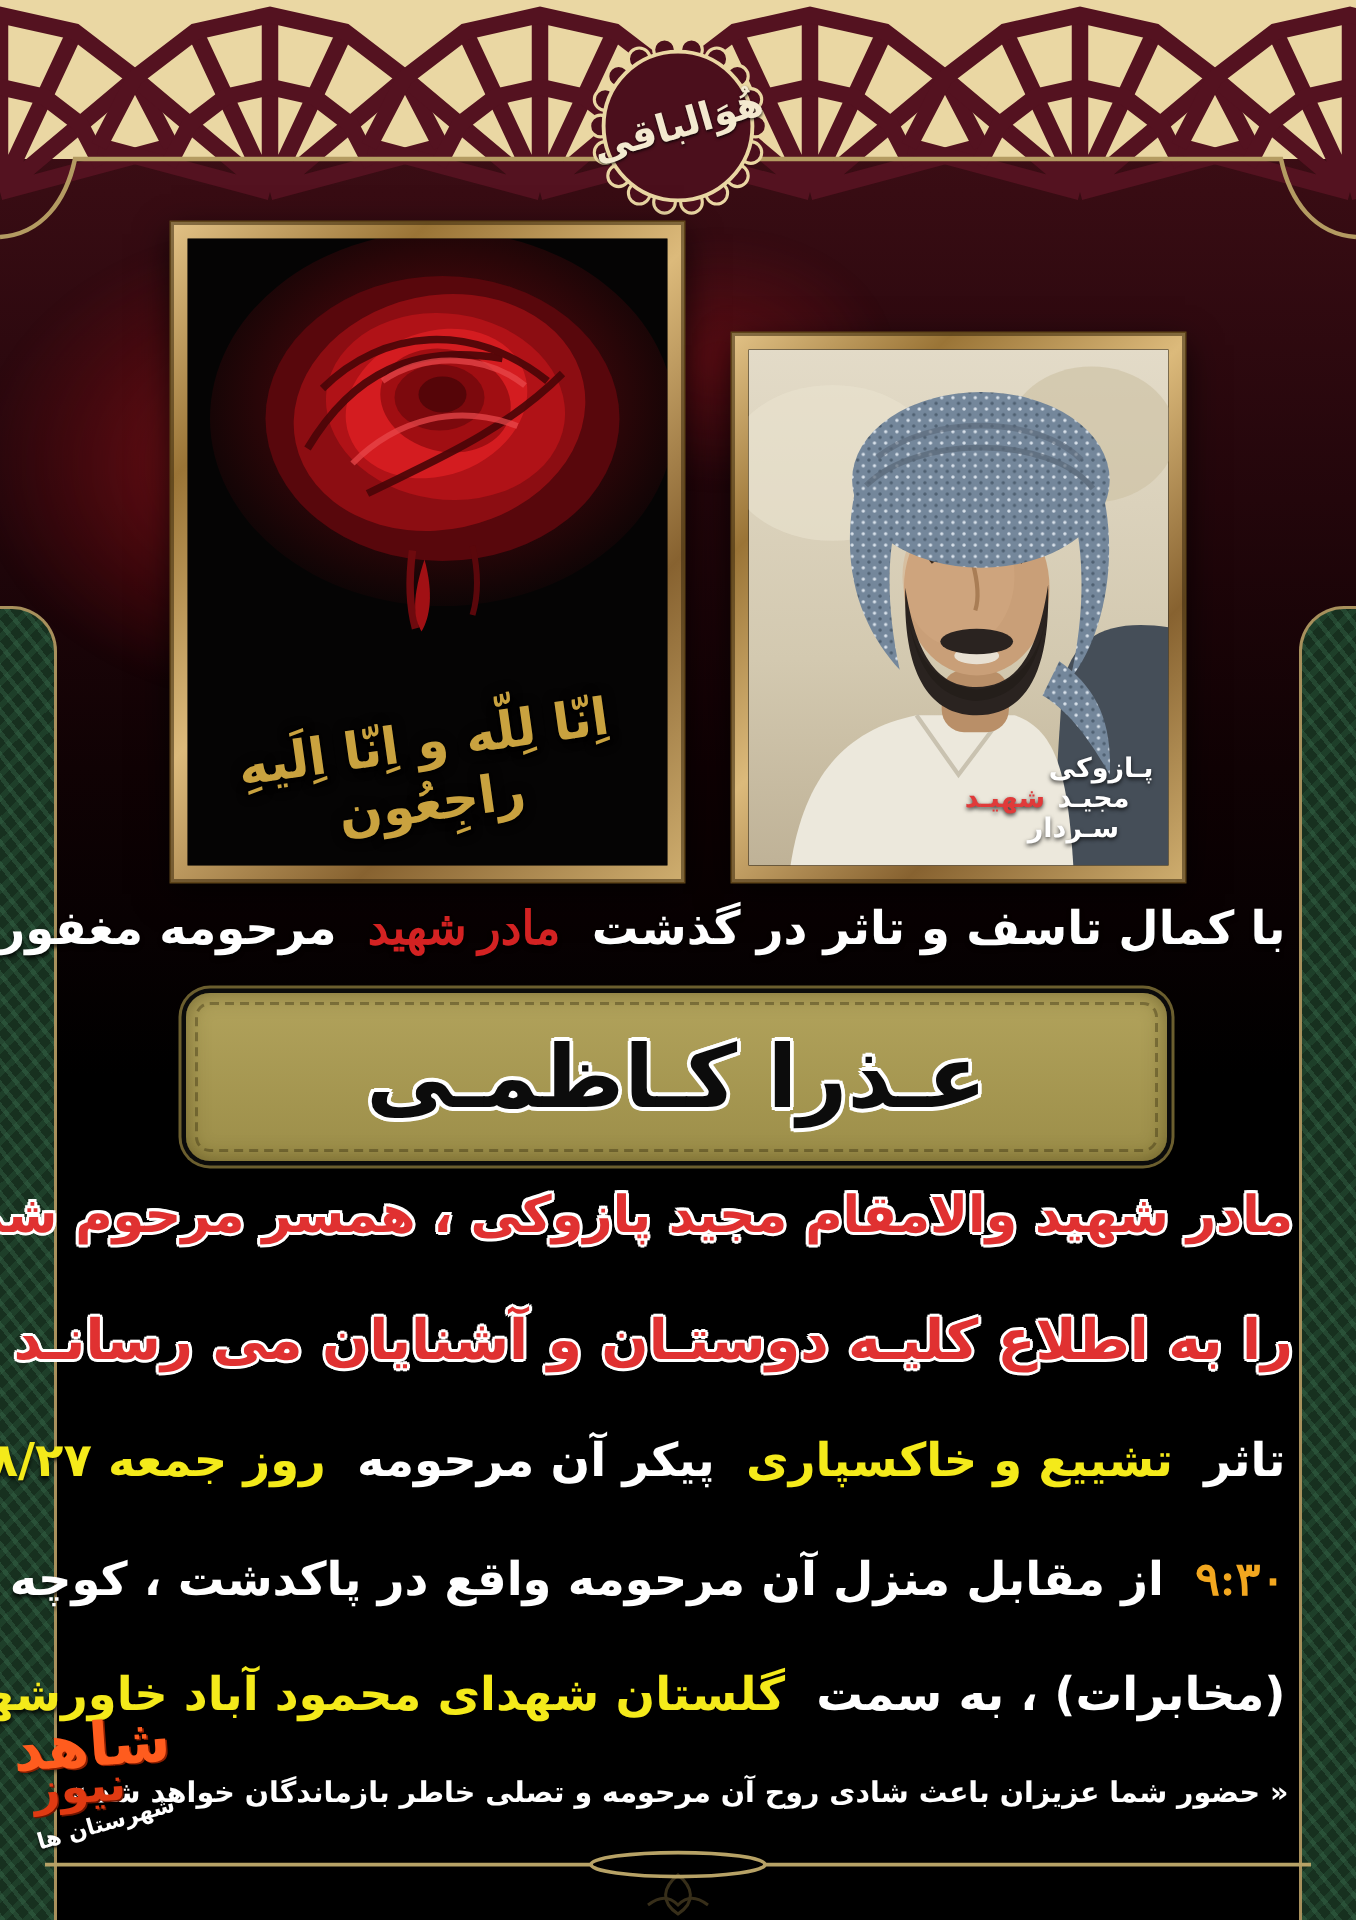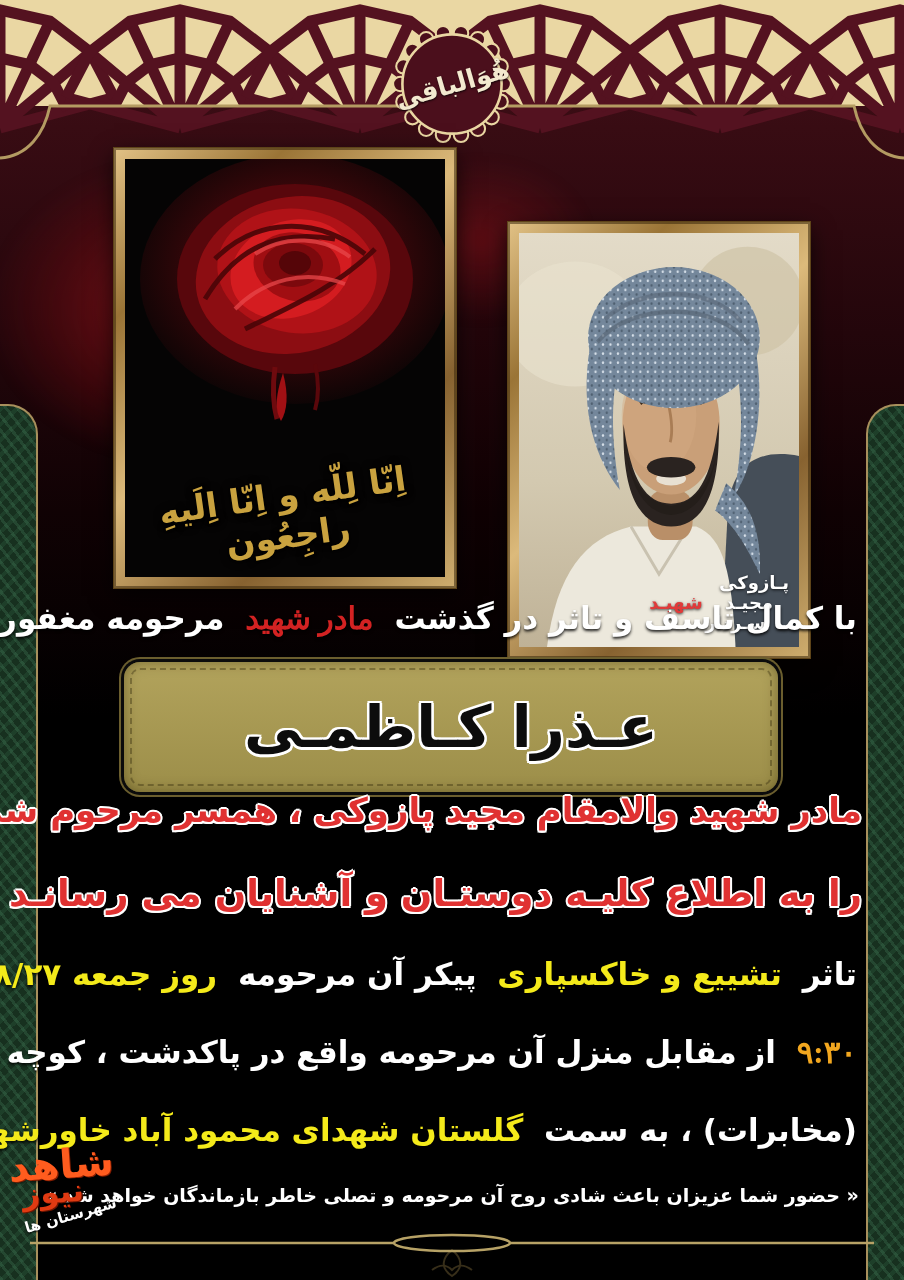--- a/index.html
+++ b/index.html
@@ -25,45 +25,45 @@
     text-shadow:0 1px 2px rgba(0,0,0,.8);
   }
   
   .frame{
     position:absolute;z-index:3;padding:11px;box-sizing:border-box;
     background:linear-gradient(135deg,#e2c286 0%,#9a7436 22%,#dcba7b 46%,#876230 72%,#cfae6f 100%);
     box-shadow:0 0 0 1px #5e4419,0 8px 22px rgba(0,0,0,.75),inset 0 0 0 2px rgba(58,40,12,.55);
   }
   .frame-inner{position:relative;width:100%;height:100%;background:#030202;overflow:hidden;}
   .rose-frame{left:114px;top:148px;width:342px;height:440px;}
-  .portrait-frame{left:508px;top:222px;width:302px;height:436px;}
+  .portrait-frame{left:488px;top:222px;width:302px;height:366px;}
   .rose-callig{
     position:absolute;left:4%;right:4%;bottom:20px;direction:rtl;text-align:center;
     color:#c9a23f;font-size:34px;font-weight:bold;line-height:1.2;
     transform:rotate(-8deg);text-shadow:0 1px 2px #000,0 0 8px rgba(0,0,0,.7);
   }
   .portrait-caption{
     position:absolute;right:10px;bottom:14px;direction:rtl;text-align:right;
     line-height:1.12;font-weight:bold;font-size:18px;color:#fff;
     text-shadow:0 1px 3px rgba(0,0,0,.75);
   }
   .portrait-caption .row2{margin-right:16px;}
   .portrait-caption .row3{margin-right:23px;}
-  .cap-red{color:#e03a3a;margin-right:16px;}
+  .cap-red{color:#e03a3a;margin-right:2px;}
   
   .line{
     position:absolute;left:42px;right:42px;z-index:4;direction:rtl;text-align:center;
     font-weight:bold;color:#fff;white-space:nowrap;
     text-shadow:0 2px 3px rgba(0,0,0,.85);
   }
   .line span{margin:0 5px;}
   .l1{top:600px;font-size:31px;}
   .hl-red{color:#d32222;font-family:Liberation Serif, serif;}
   .name-banner{
-    position:absolute;left:124px;right:126px;top:662px;height:130px;z-index:4;
+    position:absolute;left:124px;right:126px;top:662px;height:112px;z-index:4;
     background:linear-gradient(180deg,#b2a35c,#9c8e49);
     border-radius:16px;
     box-shadow:0 0 0 3px #0b0b0b,0 0 0 5px #6b5e2e,inset 0 0 14px rgba(60,50,10,.5);
     outline:2px dashed rgba(40,32,6,.35);outline-offset:-8px;
     display:flex;align-items:center;justify-content:center;
   }
   .name-text{
     direction:rtl;font-size:58px;font-weight:bold;color:#0c0c0c;
     text-shadow:2.5px 0 0 #fff,-2.5px 0 0 #fff,0 2.5px 0 #fff,0 -2.5px 0 #fff,
       2px 2px 0 #fff,-2px -2px 0 #fff,2px -2px 0 #fff,-2px 2px 0 #fff;

